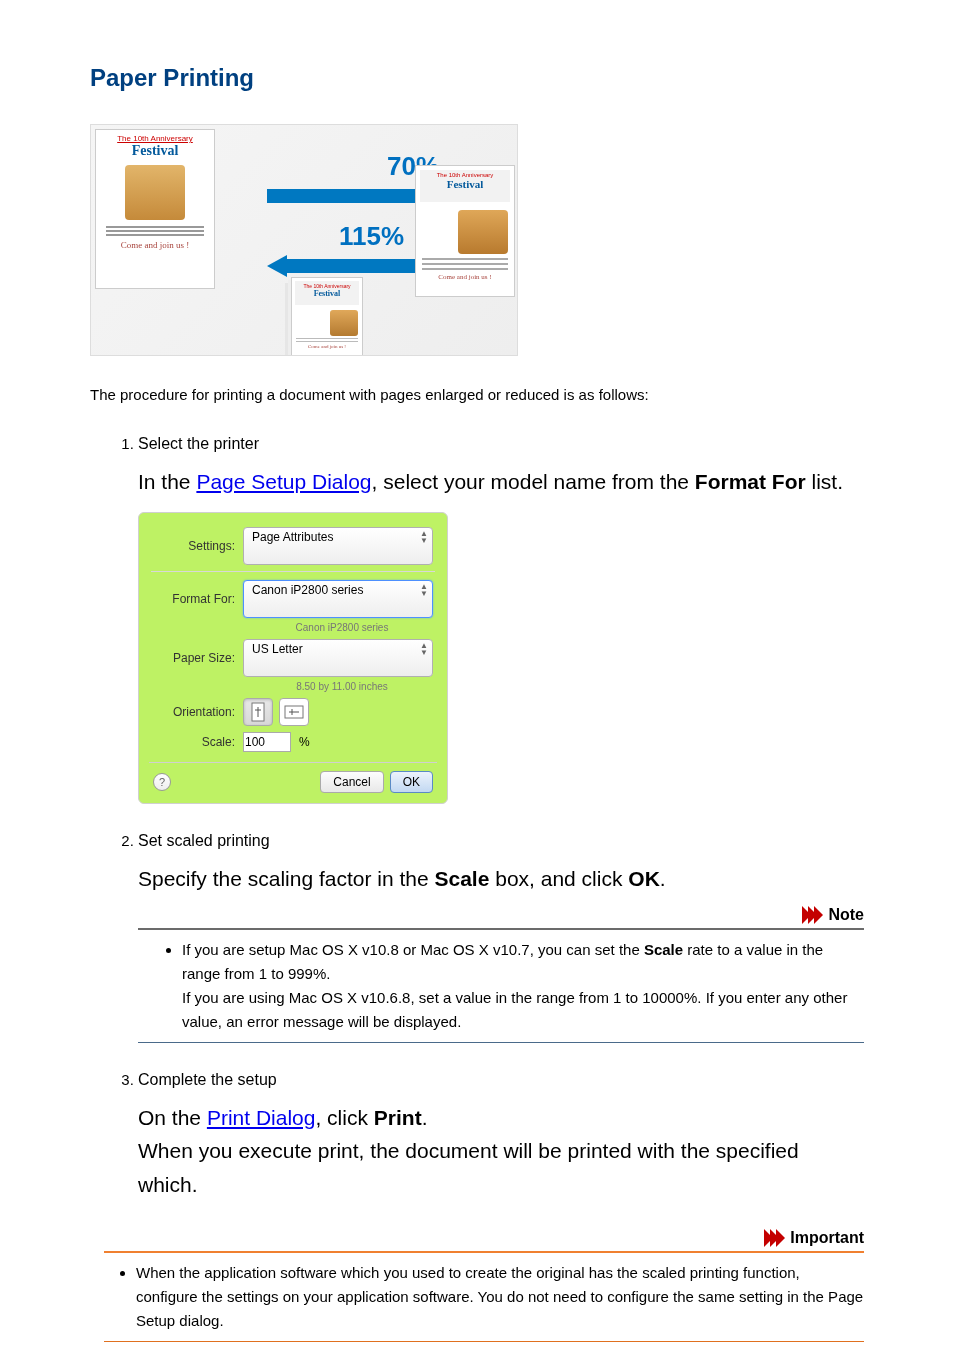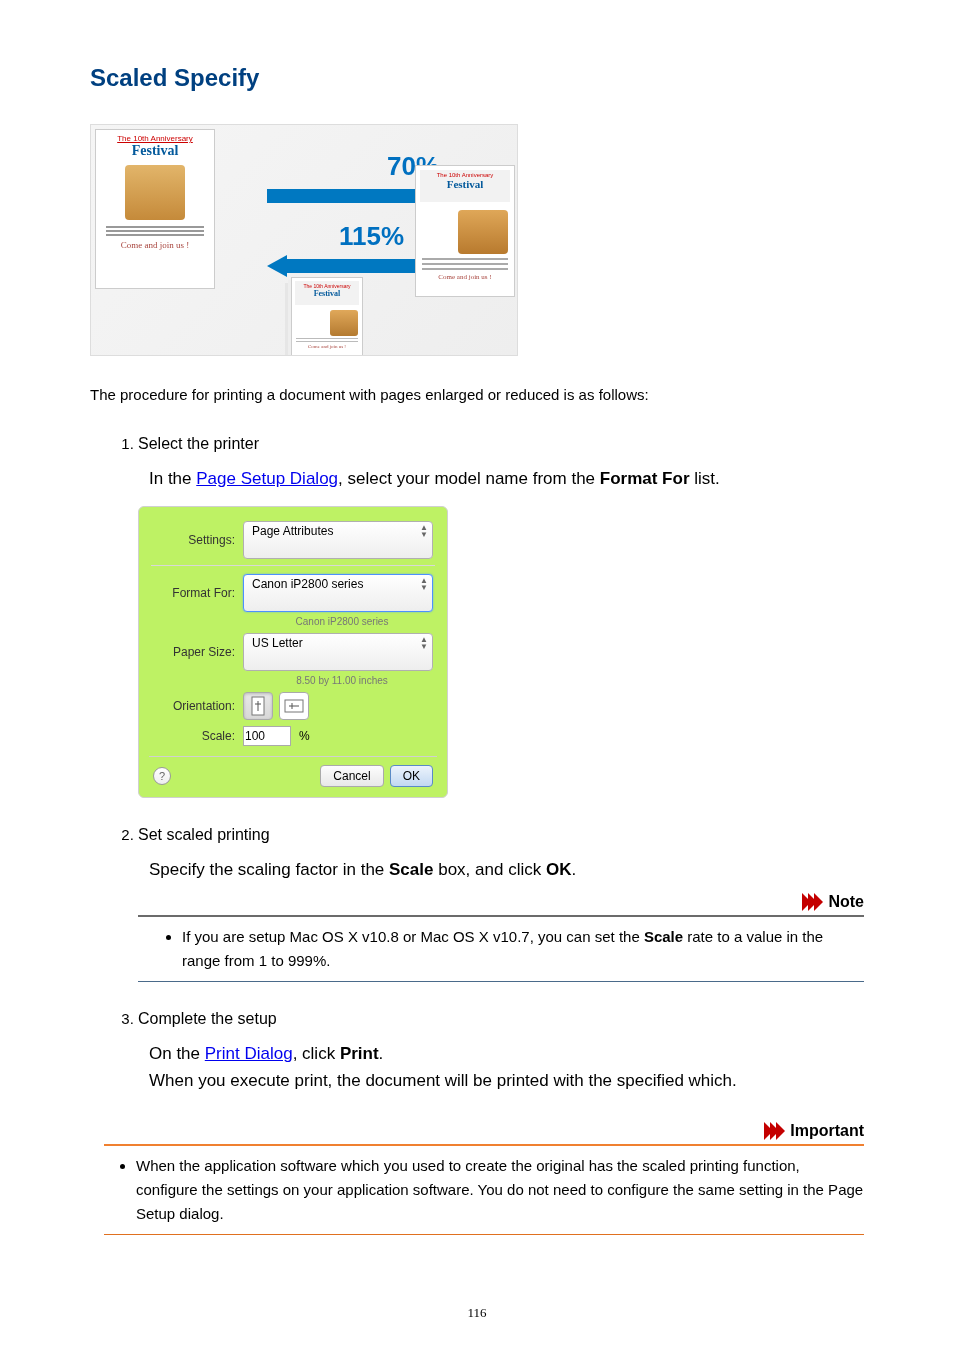--- a/index.html
+++ b/index.html
@@ -94,23 +94,23 @@
     margin: 0;
   }
   ol.steps > li {
     margin-bottom: 28px;
   }
   .step-title {
     font-size: 16px;
     margin-bottom: 12px;
   }
   .step-body {
-    font-size: 17px;
+    font-size: 21px;
     line-height: 1.6;
-    margin-left: 11px;
+    margin-left: 0;
   }
   .step-body a, .link { color: #0000ee; text-decoration: underline; }
 
   .dialog {
     width: 310px;
     border: 1px solid #d0d0d0;
     border-radius: 6px;
     background: #bef264;
     padding: 14px 14px 10px 14px;
     font-size: 12px;
@@ -170,21 +170,21 @@
     border-bottom:1px solid #e0701f;
   }
   .imp-body ul{margin:0;padding-left:18px;}
   .imp-body li{list-style:disc;}
   .pg-num { text-align:center;font-size:13px;margin-top:70px;font-family:"Times New Roman",serif;}
 </style>
 </head>
 <body>
 
 <div class="page">
-  <h1>Scaled Specify</h1>
+  <h1>Paper Printing</h1>
 
   <div class="illustration">
     <div class="illus-big">
       <div class="il-title">The 10th Anniversary</div>
       <div class="il-fest">Festival</div>
       <div class="il-dog"></div>
       <div class="il-lines">
           <div></div>
           <div></div>
           <div></div>
@@ -304,20 +304,21 @@
               <span class="chev"></span>
               <span class="chev"></span>
           </span>
           <span class="note-title">Note</span>
         </div>
         <div class="note-topline"></div>
         <div class="note-body">
           <ul>
             <li>
               <span>If you are setup Mac OS X v10.8 or Mac OS X v10.7, you can set the </span><b>Scale</b><span> rate to a value in the range from 1 to 999%.</span>
+              <div>If you are using Mac OS X v10.6.8, set a value in the range from 1 to 10000%. If you enter any other value, an error message will be displayed.</div>
             </li>
           </ul>
         </div>
       </div>
     </li>
 
     <li>
       <div class="step-title">Complete the setup</div>
       <div class="step-body">
         <span>On the </span><a href="#" class="link">Print Dialog</a><span>, click </span><b>Print</b><span>.</span>

